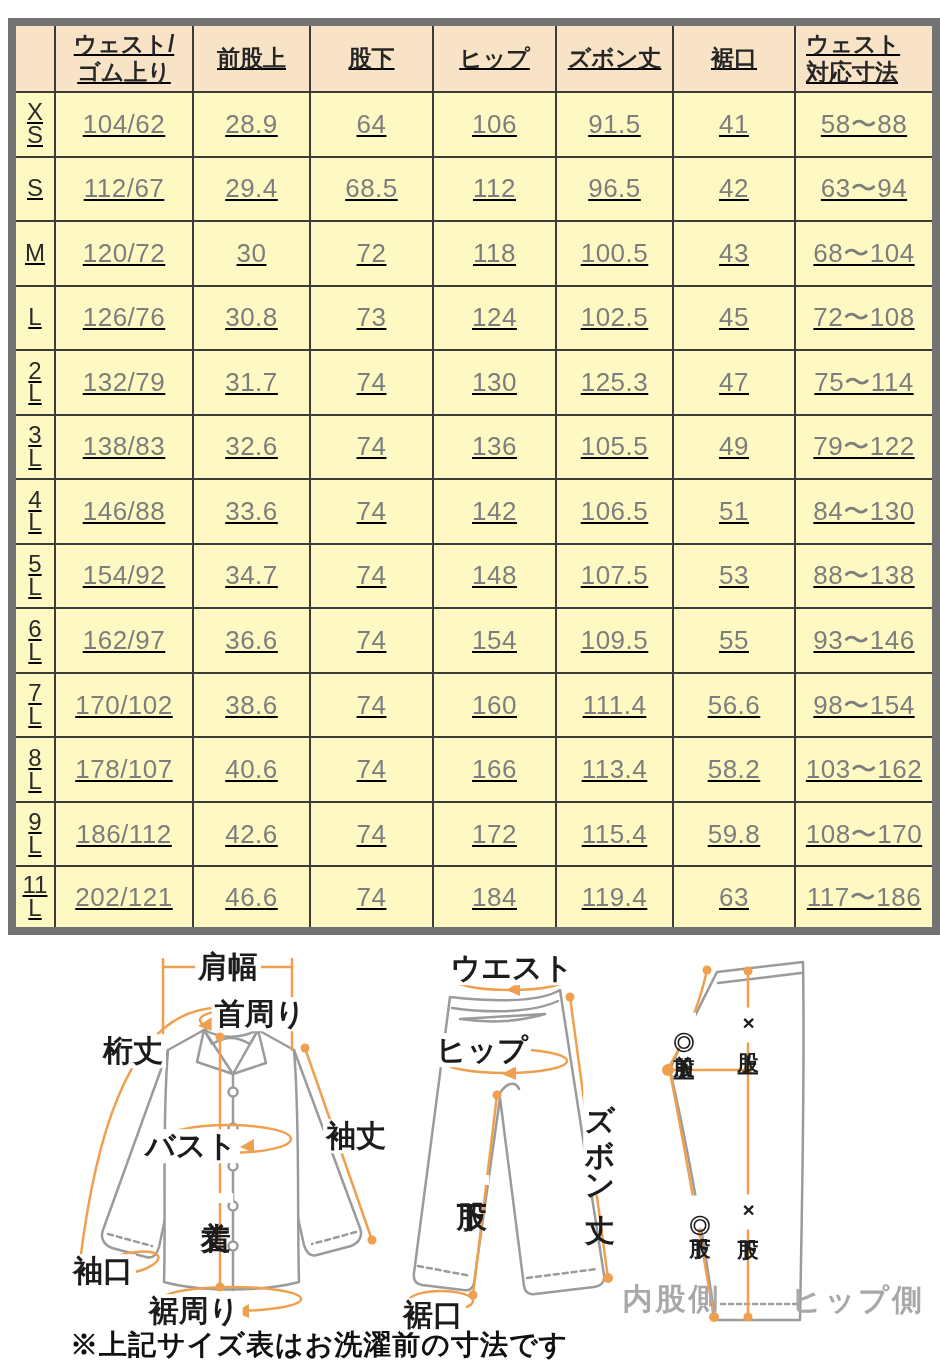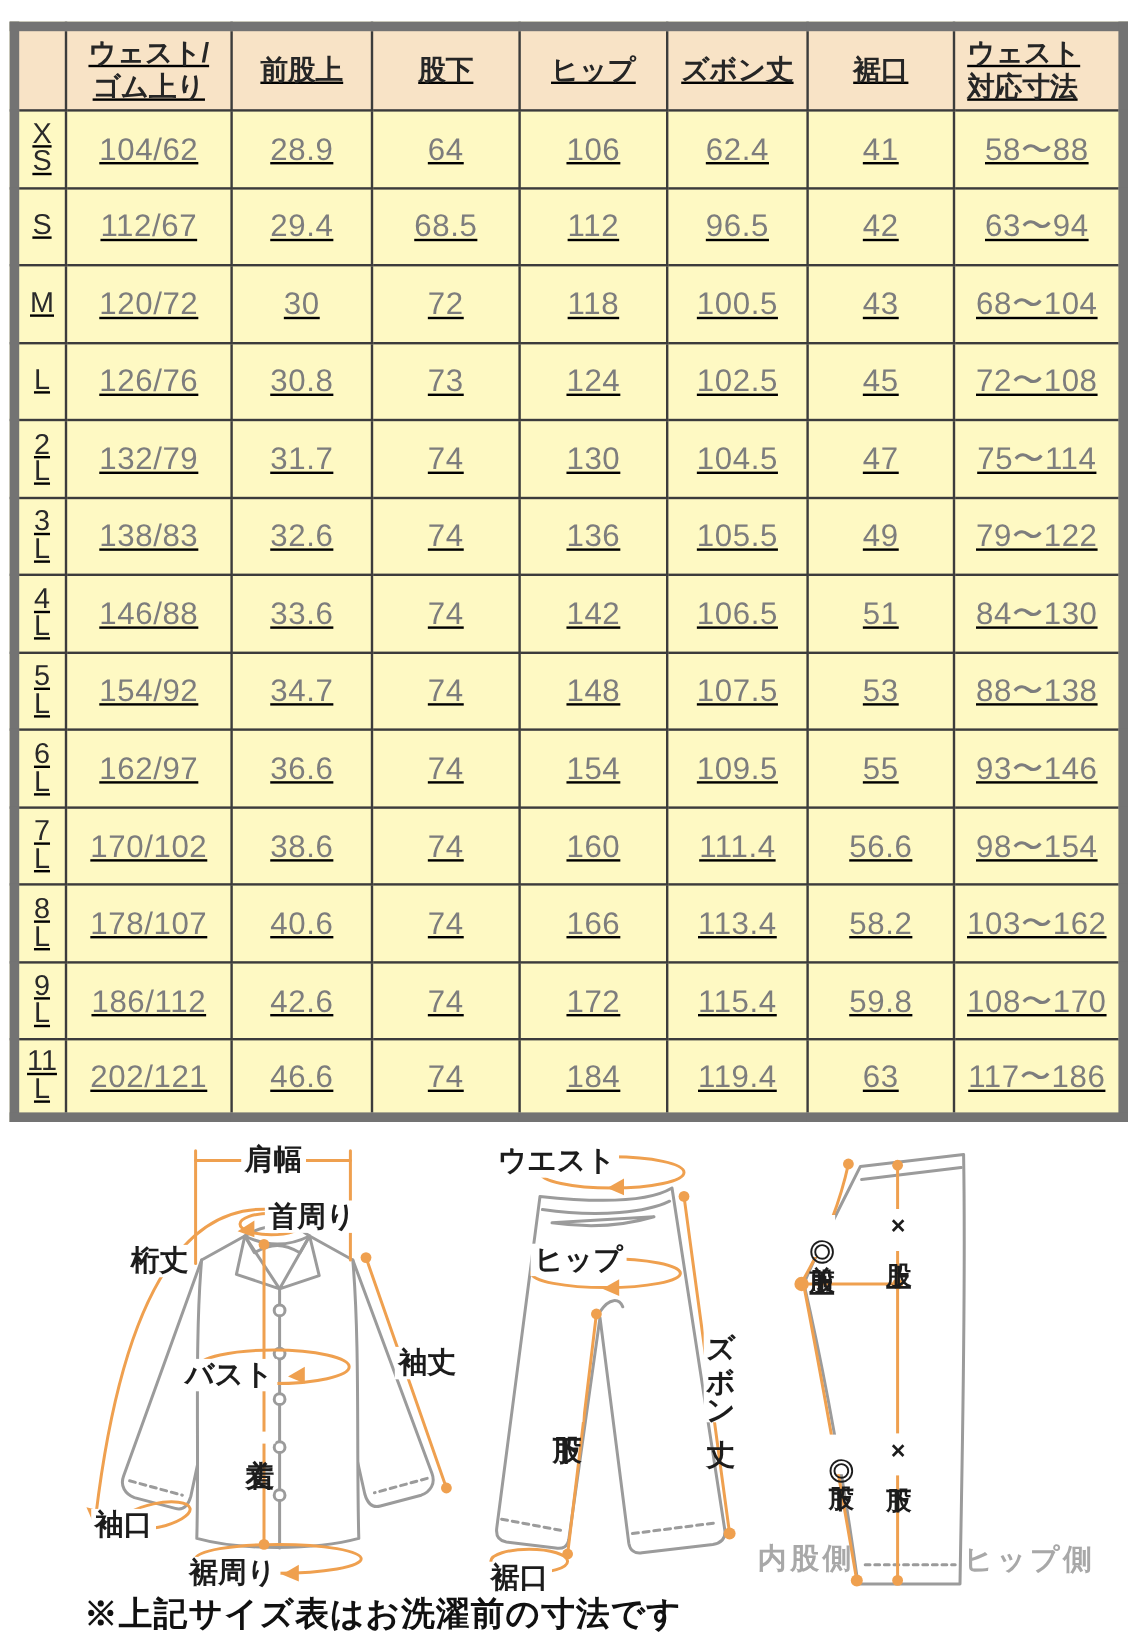--- a/index.html
+++ b/index.html
@@ -14,21 +14,21 @@
   .size-table thead tr{height:70px;}
   .size-table thead th{background:#f8e3c6;font-size:23px;font-weight:bold;color:#262626;line-height:1.2;}
   .size-table thead th.last{text-align:left;padding-left:10px;}
   .size-table tbody tr{height:56.4px;}
   .size-table tbody th{font-size:24px;font-weight:500;color:#2a2a2a;line-height:0.95;}
   .size-table tbody td{font-size:26px;color:#7d7d7d;letter-spacing:0.5px;}
 
   
   #diagrams{position:absolute;left:0;top:940px;width:940px;height:420px;}
   #diagrams svg{position:absolute;left:0;top:0;}
-  .dlabel{position:absolute;transform:translate(-50%,-50%);font-weight:bold;font-size:24px;
+  .dlabel{position:absolute;transform:translate(-50%,-50%);font-weight:bold;font-size:30px;
     color:#1c1c1c;background:#fff;padding:1px 3px;line-height:1.05;white-space:nowrap;z-index:3;}
   .dlabel.v{writing-mode:vertical-rl;text-orientation:upright;padding:3px 1px;letter-spacing:2px;}
   .dlabel.gray{color:#a8a8a8;background:none;letter-spacing:3px;text-align:center;}
   .dlabel.small{font-size:21px;}
 
   
   #footnote{position:absolute;left:70px;top:1326px;font-size:28px;font-weight:bold;color:#111;
     letter-spacing:1px;}
 </style>
 </head>
@@ -62,21 +62,21 @@
       </tr>
     </thead>
     <tbody>
         <tr>
       <th>X
 S</th>
       <td>104/62</td>
       <td>28.9</td>
       <td>64</td>
       <td>106</td>
-      <td>62.4</td>
+      <td>91.5</td>
       <td>41</td>
       <td>58〜88</td>
     </tr>
         <tr>
       <th>S</th>
       <td>112/67</td>
       <td>29.4</td>
       <td>68.5</td>
       <td>112</td>
       <td>96.5</td>
@@ -103,21 +103,21 @@
       <td>45</td>
       <td>72〜108</td>
     </tr>
         <tr>
       <th>2
 L</th>
       <td>132/79</td>
       <td>31.7</td>
       <td>74</td>
       <td>130</td>
-      <td>104.5</td>
+      <td>125.3</td>
       <td>47</td>
       <td>75〜114</td>
     </tr>
         <tr>
       <th>3
 L</th>
       <td>138/83</td>
       <td>32.6</td>
       <td>74</td>
       <td>136</td>
@@ -343,21 +343,21 @@
 
     <div class="dlabel" style="left:228px;top:27px">肩幅</div>
     <div class="dlabel" style="left:260px;top:74px">首周り</div>
     <div class="dlabel" style="left:133px;top:111px">桁丈</div>
     <div class="dlabel" style="left:191px;top:206px">バスト</div>
     <div class="dlabel v" style="left:216px;top:258px">着丈</div>
     <div class="dlabel" style="left:356px;top:196px">袖丈</div>
     <div class="dlabel" style="left:103px;top:331px">袖口</div>
     <div class="dlabel" style="left:194px;top:371px">裾周り</div>
 
-    <div class="dlabel" style="left:464px;top:28px">ウエスト</div>
+    <div class="dlabel" style="left:512px;top:28px">ウエスト</div>
     <div class="dlabel" style="left:482px;top:110px">ヒップ</div>
     <div class="dlabel v" style="left:600px;top:197px">ズボン丈</div>
     <div class="dlabel v" style="left:472px;top:240px">股下</div>
     <div class="dlabel" style="left:433px;top:375px">裾口</div>
 
     <div class="dlabel v small" style="left:684px;top:90px">◎前股上</div>
     <div class="dlabel v small" style="left:748px;top:85px">×股上</div>
     <div class="dlabel v small" style="left:700px;top:272px">◎股下</div>
     <div class="dlabel v small" style="left:748px;top:272px">×股下</div>
     <div class="dlabel gray" style="left:672px;top:359px">内股側</div>

